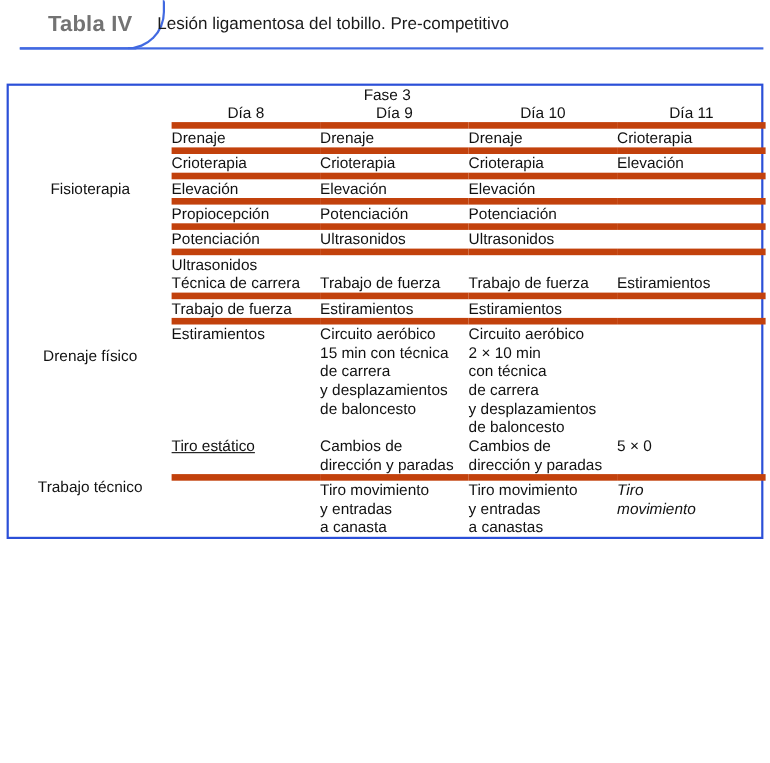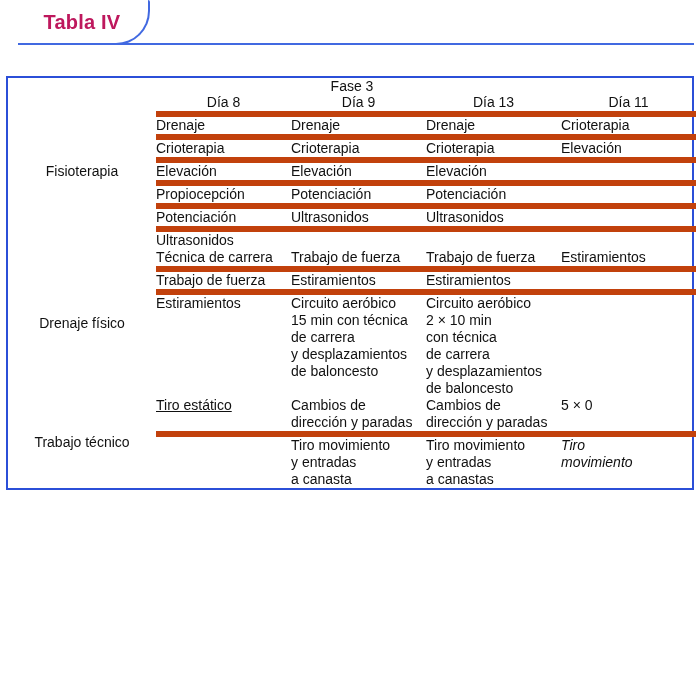--- a/index.html
+++ b/index.html
@@ -22,21 +22,21 @@
     margin: 0 6px 0 6px;
   }
   .caption-tab {
     position: absolute;
     left: 18px;
     top: 8px;
     width: 116px;
     text-align: center;
     font-weight: bold;
     font-size: 20px;
-    color: #be185d;
+    color: #737373;
     letter-spacing: 0.2px;
     line-height: 28px;
   }
   
   .caption-curve {
     position: absolute;
     left: 110px;
     top: 0px;
     width: 34px;
     height: 45px;
@@ -136,40 +136,41 @@
   .rule-full > td { border-bottom: 2px solid #2B4FD8; }
 </style>
 </head>
 <body>
 
 <div class="caption-bar">
   <div class="caption-underline"></div>
   <div class="caption-curve"></div>
   <div class="caption-underline-left"></div>
   <div class="caption-tab">Tabla IV</div>
+  <div class="caption-text">Lesión ligamentosa del tobillo. Pre-competitivo</div>
 </div>
 
 <div class="table-frame">
   <table class="tbl">
     <colgroup>
       <col class="c-label">
         <col class="c-day">
         <col class="c-day">
         <col class="c-day">
         <col class="c-day">
     </colgroup>
     <tbody id="tbl-body">
         <tr class="fase-row">
           <td colspan="5">Fase 3</td>
         </tr>
         <tr class="head-row rule-part">
           <td class="label-cell c-label label-bold" rowspan="7">Fisioterapia</td>
           <td class="c-day cell">Día 8</td>
           <td class="c-day cell">Día 9</td>
-          <td class="c-day cell">Día 13</td>
+          <td class="c-day cell">Día 10</td>
           <td class="c-day cell">Día 11</td>
         </tr>
         <tr class="rule-part">
           <td class="c-day cell">Drenaje</td>
           <td class="c-day cell">Drenaje</td>
           <td class="c-day cell">Drenaje</td>
           <td class="c-day cell">Crioterapia</td>
         </tr>
         <tr class="rule-part">
           <td class="c-day cell">Crioterapia</td>

